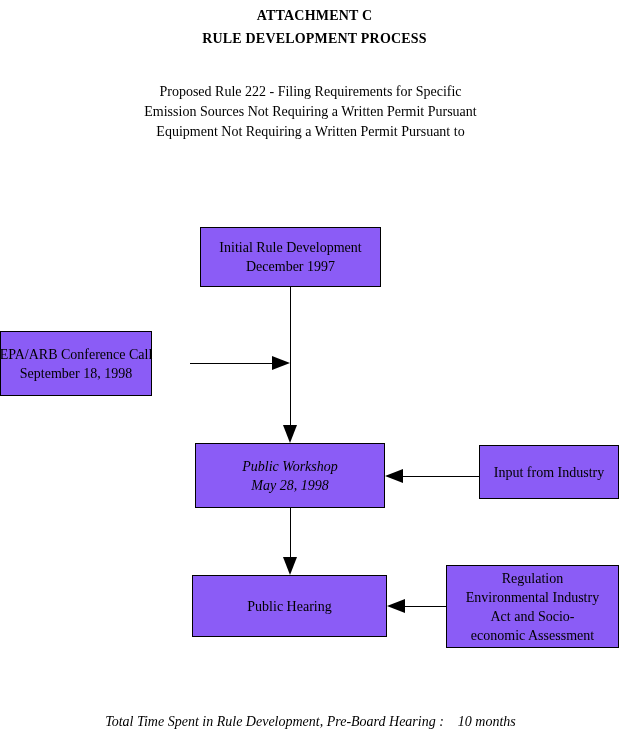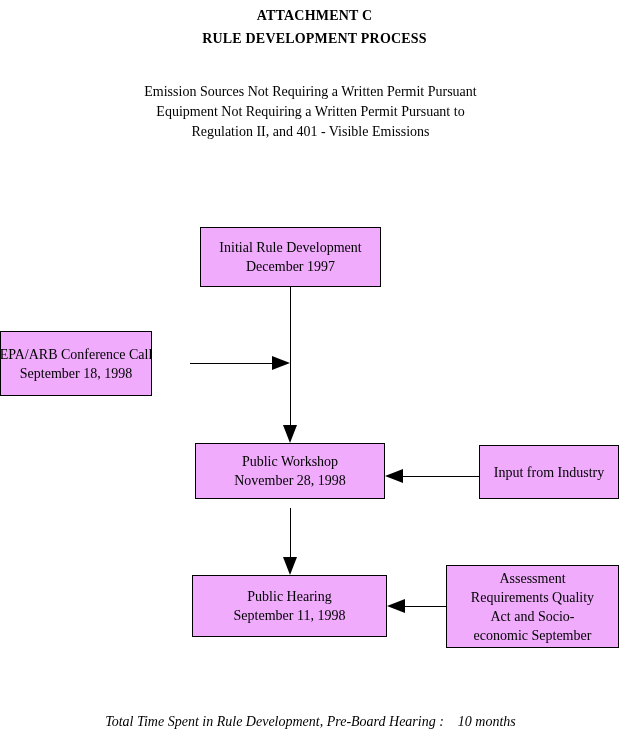--- a/index.html
+++ b/index.html
@@ -40,34 +40,34 @@
     font-size: 14px;
     line-height: 20px;
   }
   .subtitle .ln { display: block; white-space: pre; }
 
   
   .node {
     position: absolute;
     box-sizing: border-box;
     border: 1px solid #000000;
-    background: #f0abfc;
+    background: #8b5cf6;
     display: flex;
     flex-direction: column;
     align-items: center;
     justify-content: center;
     text-align: center;
     font-size: 14px;
     line-height: 19px;
   }
   .node .ln { display: block; white-space: pre; }
 
   #node-initial-rule   { left: 200px; top: 227px; width: 181px; height: 60px; }
   #node-epa-arb        { left: 0px;   top: 331px; width: 152px; height: 65px; }
-  #node-public-workshop{ left: 195px; top: 443px; width: 190px; height: 56px; }
+  #node-public-workshop{ left: 195px; top: 443px; width: 190px; height: 65px; font-style: italic; }
   #node-input-industry { left: 479px; top: 445px; width: 140px; height: 54px; }
   #node-public-hearing { left: 192px; top: 575px; width: 195px; height: 62px; text-align: right; }
   #node-ceqa           { left: 446px; top: 565px; width: 173px; height: 83px; }
 
   
   .vline {
     position: absolute;
     width: 1px;
     background: #000000;
   }
@@ -127,23 +127,23 @@
   }
 </style>
 </head>
 <body>
 
 <div class="doc-title" id="attachment-title">ATTACHMENT C</div>
 
 <div class="doc-title" id="process-title">RULE DEVELOPMENT PROCESS</div>
 
 <div class="subtitle">
+  <span class="ln">Proposed Rule 222 - Filing Requirements for Specific</span>
   <span class="ln">Emission Sources Not Requiring a Written Permit Pursuant</span>
   <span class="ln">Equipment Not Requiring a Written Permit Pursuant to</span>
-  <span class="ln">Regulation II, and 401 - Visible Emissions</span>
 </div>
 
 <div class="vline" id="conn-initial-to-workshop"></div>
 <div class="arrow-down" id="arrow-into-workshop"></div>
 
 <div class="hline" id="conn-epa-line"></div>
 <div class="arrow-right" id="arrow-epa-into-trunk"></div>
 
 <div class="vline" id="conn-workshop-to-hearing"></div>
 <div class="arrow-down" id="arrow-into-hearing"></div>
@@ -159,32 +159,31 @@
   <span class="ln">December 1997</span>
 </div>
 
 <div class="node" id="node-epa-arb">
   <span class="ln">EPA/ARB Conference Call</span>
   <span class="ln">September 18, 1998</span>
 </div>
 
 <div class="node" id="node-public-workshop">
   <span class="ln">Public Workshop</span>
-  <span class="ln">November 28, 1998</span>
+  <span class="ln">May 28, 1998</span>
 </div>
 
 <div class="node" id="node-input-industry">
   <span class="ln">Input from Industry</span>
 </div>
 
 <div class="node" id="node-public-hearing">
   <span class="ln">Public Hearing</span>
-  <span class="ln">September 11, 1998</span>
 </div>
 
 <div class="node" id="node-ceqa">
-  <span class="ln">Assessment</span>
-  <span class="ln">Requirements Quality</span>
+  <span class="ln">Regulation</span>
+  <span class="ln">Environmental Industry</span>
   <span class="ln">Act and Socio-</span>
-  <span class="ln">economic September</span>
+  <span class="ln">economic Assessment</span>
 </div>
 
 <div class="footer">Total Time Spent in Rule Development, Pre-Board Hearing :    10 months</div>
 
 </body></html>

